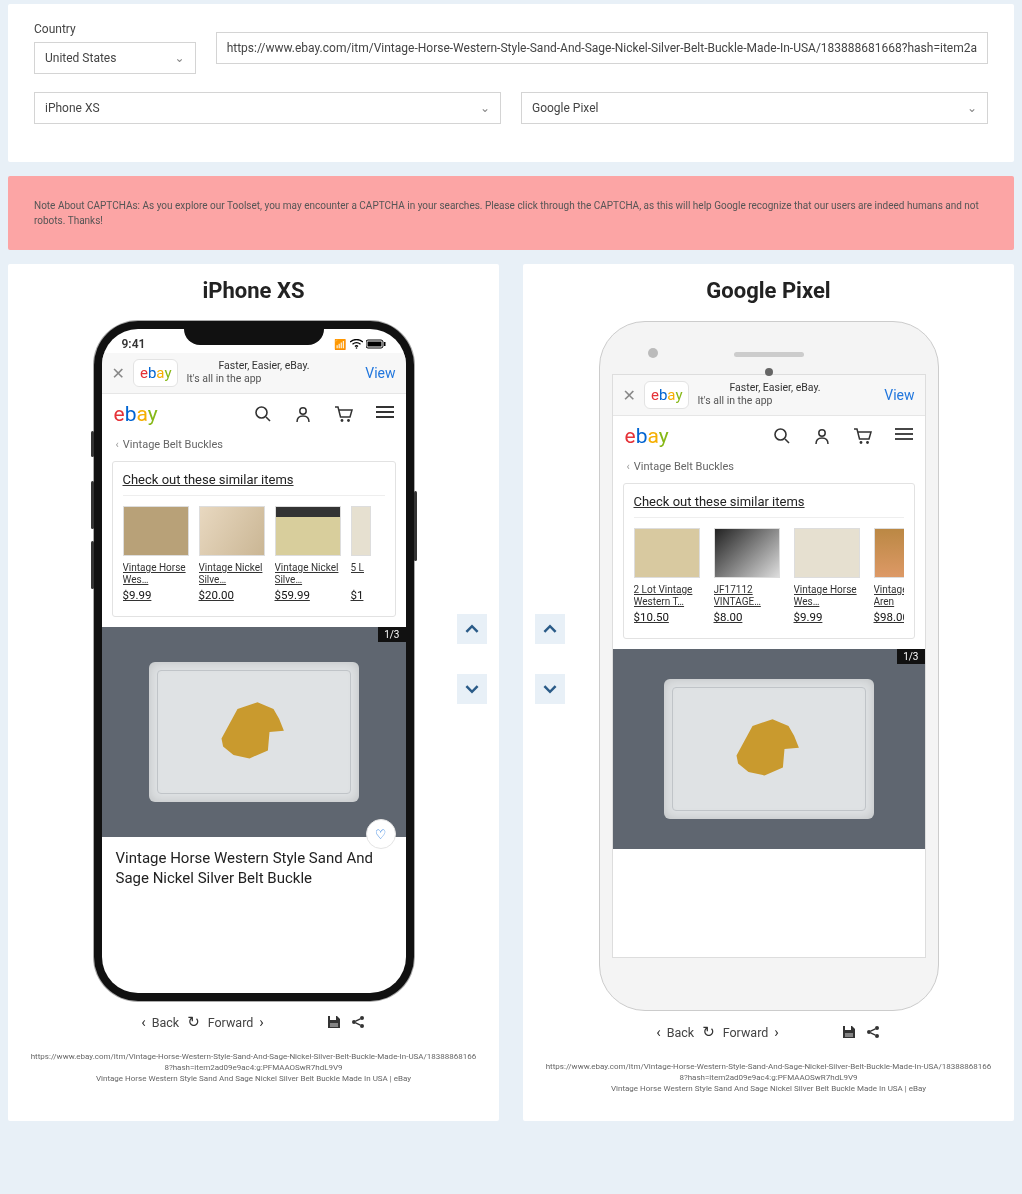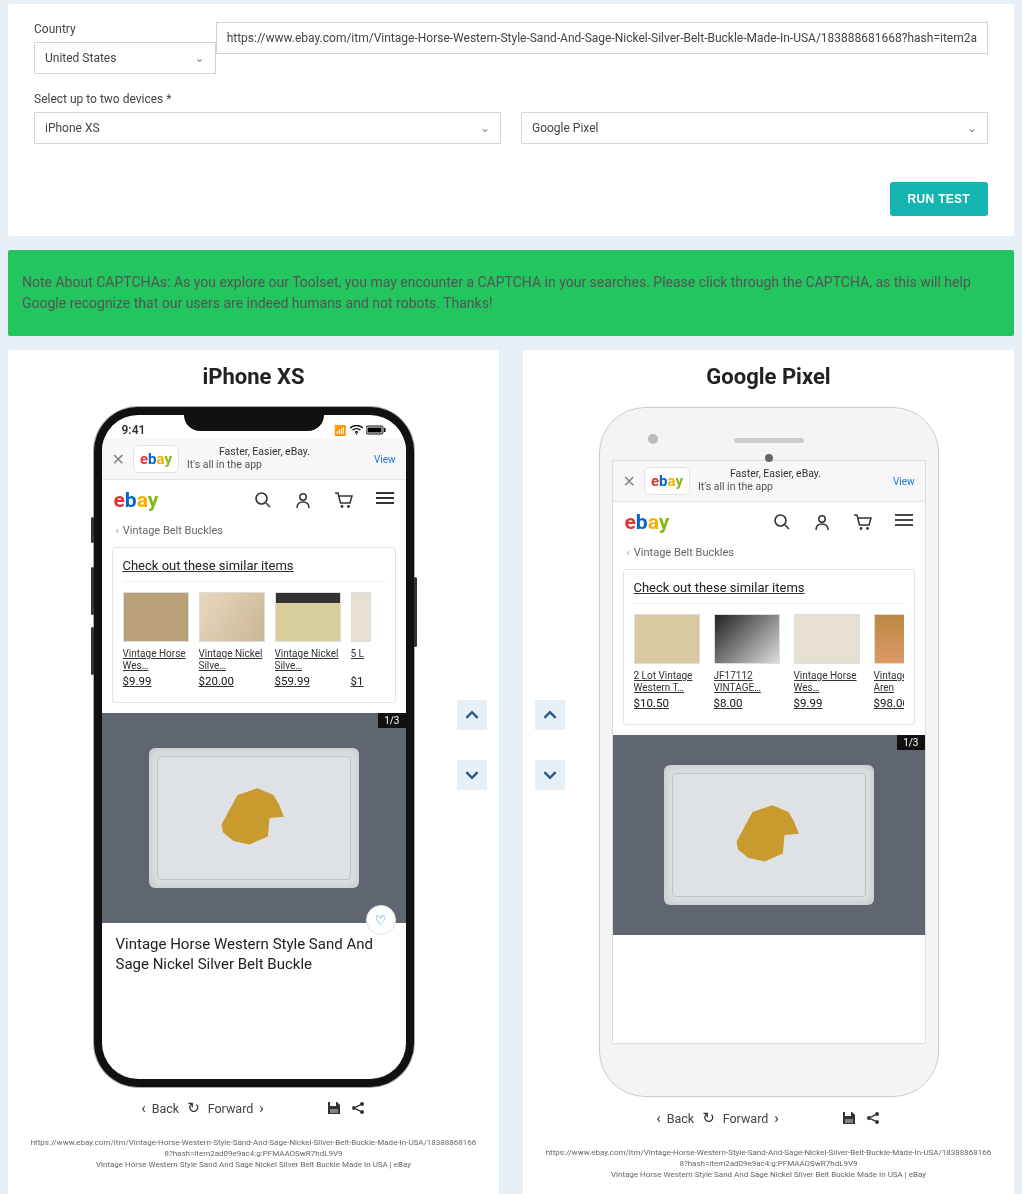--- a/index.html
+++ b/index.html
@@ -1,32 +1,32 @@
 <!DOCTYPE html>
 <html><head>
 <meta charset="utf-8">
 <style>
   * { box-sizing: border-box; margin: 0; padding: 0; }
   body { font-family: -apple-system, BlinkMacSystemFont, "Segoe UI", Roboto, Arial, sans-serif; background: #e8f0f7; color: #333; font-size: 13px; }
   .page { width: 1022px; margin: 0 auto; }
   .form-panel { background: #fff; padding: 18px 26px 20px; margin: 4px 8px 0; border-radius: 2px; }
-  .form-row { display: flex; margin-bottom: 18px; }
+  .form-row { display: flex; gap: 20px; margin-bottom: 18px; align-items: center; }
   .form-group { display: flex; flex-direction: column; }
   .form-group.country { width: 225px; }
   .form-group.url { flex: 1; }
   .form-group label { font-size: 12px; color: #444; margin-bottom: 6px; }
   .select-box, .text-input { height: 32px; border: 1px solid #d4d4d4; background: #fff; padding: 0 10px; font-size: 12px; color: #444; display: flex; align-items: center; position: relative; }
   .select-box { justify-content: space-between; }
   .select-box .caret { color: #888; }
   .text-input { overflow: hidden; white-space: nowrap; }
   .device-row { display: flex; gap: 20px; margin-bottom: 18px; }
   .device-row .select-box { flex: 1; }
   .btn-row { display: flex; justify-content: flex-end; padding-top: 20px; }
   .run-btn { background: #14b4b1; color: #fff; border: none; font-weight: 600; font-size: 12px; letter-spacing: .3px; padding: 10px 18px; border-radius: 3px; cursor: pointer; }
-  .note-panel { background: #22c55e; margin: 14px 8px 0; padding: 22px 14px; font-size: 14px; color: #555; line-height: 1.5; border-radius: 2px; }
+  .note-panel { background: #fca5a5; margin: 14px 8px 0; padding: 22px 26px; font-size: 10px; color: #555; line-height: 1.5; border-radius: 2px; }
   .preview-wrap { display: flex; gap: 24px; padding: 14px 8px 30px; }
   .preview-col { flex: 1; background: #fff; border-radius: 2px; padding: 14px 0 26px; position: relative; overflow: visible; }
   .preview-title { text-align: center; font-size: 22px; font-weight: 700; color: #222; margin-bottom: 18px; }
   .device-frame { margin: 0 auto; position: relative; }
 
   
   .iphone { width: 320px; height: 680px; background: #111; border-radius: 44px; padding: 8px; position: relative; box-shadow: 0 0 0 1px #aaa; }
   .iphone .screen { width: 100%; height: 100%; background: #fff; border-radius: 36px; overflow: hidden; position: relative; }
   .iphone .notch { position: absolute; top: 0; left: 50%; transform: translateX(-50%); width: 140px; height: 24px; background: #111; border-radius: 0 0 16px 16px; z-index: 50; }
   .iphone .side-btn { position: absolute; background: #333; border-radius: 2px; }
@@ -40,26 +40,26 @@
   
   .pixel { width: 340px; height: 690px; background: #f4f4f4; border: 1px solid #ccc; border-radius: 46px; padding: 52px 12px 52px; position: relative; }
   .pixel .screen { width: 100%; height: 100%; background: #fff; overflow: hidden; border: 1px solid #ddd; }
   .pixel .speaker { position: absolute; top: 30px; left: 50%; transform: translateX(-50%); width: 70px; height: 5px; background: #ccc; border-radius: 3px; }
   .pixel .cam { position: absolute; top: 26px; left: 48px; width: 10px; height: 10px; background: #bbb; border-radius: 50%; }
   .pixel .dot { position: absolute; top: 46px; left: 50%; transform: translateX(-50%); width: 8px; height: 8px; background: #666; border-radius: 50%; }
 
   
   .app-banner { display: flex; align-items: center; padding: 6px 10px; background: #f7f7f7; border-bottom: 1px solid #e6e6e6; gap: 8px; }
   .app-banner .close { color: #888; font-size: 16px; }
-  .ebay-logo { font-weight: 700; font-size: 15px; }
+  .ebay-logo { font-weight: 400; font-size: 15px; }
   .ebay-logo .r { color: #e53238; } .ebay-logo .b { color: #0064d2; } .ebay-logo .y { color: #f5af02; } .ebay-logo .g { color: #86b817; }
   .ebay-logo-box { background: #fff; border: 1px solid #e3e3e3; border-radius: 6px; padding: 4px 6px; }
   .banner-text { flex: 1; font-size: 10.5px; color: #555; line-height: 1.2; }
   .banner-text .t1 { color: #333; padding-left: 32px; }
-  .banner-view { color: #2277dd; font-size: 10px; }
+  .banner-view { color: #2277dd; font-size: 14px; }
   .app-header { display: flex; align-items: center; justify-content: space-between; padding: 8px 12px; }
   .app-header .ebay-logo { font-size: 21px; }
   .app-header .icons { display: flex; gap: 22px; font-size: 17px; color: #333; }
   .breadcrumb { padding: 4px 14px 10px; font-size: 11px; color: #666; }
   .breadcrumb .chev { color: #999; margin-right: 4px; }
   .suggest-card { margin: 0 10px; border: 1px solid #e2e2e2; border-radius: 3px; padding: 10px 10px 14px; text-decoration: underline; }
   .suggest-card h4 { font-size: 13px; font-weight: 400; color: #222; margin-bottom: 10px; border-bottom: 1px solid #eee; padding-bottom: 8px; }
   .suggest-row { display: flex; gap: 10px; overflow: hidden; }
   .suggest-item { width: 66px; flex: 0 0 66px; }
   .suggest-item .thumb { width: 66px; height: 50px; background: #b8a178; border: 1px solid #ddd; }
@@ -107,33 +107,29 @@
           <span>United States</span>
           <span class="caret">⌄</span>
         </div>
       </div>
       <div class="form-group url">
         <div class="text-input">
           <span>https://www.ebay.com/itm/Vintage-Horse-Western-Style-Sand-And-Sage-Nickel-Silver-Belt-Buckle-Made-In-USA/183888681668?hash=item2a</span>
         </div>
       </div>
     </div>
-    <label style="display:block;font-size:12px;color:#444;margin-bottom:6px">Select up to two devices *</label>
     <div class="device-row">
       <div class="select-box">
         <span>iPhone XS</span>
         <span class="caret">⌄</span>
       </div>
       <div class="select-box">
         <span>Google Pixel</span>
         <span class="caret">⌄</span>
       </div>
-    </div>
-    <div class="btn-row">
-      <button class="run-btn">RUN TEST</button>
     </div>
   </div>
 
   <div class="note-panel">Note About CAPTCHAs: As you explore our Toolset, you may encounter a CAPTCHA in your searches. Please click through the CAPTCHA, as this will help Google recognize that our users are indeed humans and not robots. Thanks!</div>
 
   <div class="preview-wrap">
 
     <div class="preview-col left">
       <div class="preview-title">iPhone XS</div>
       <div class="scroll-btns">

